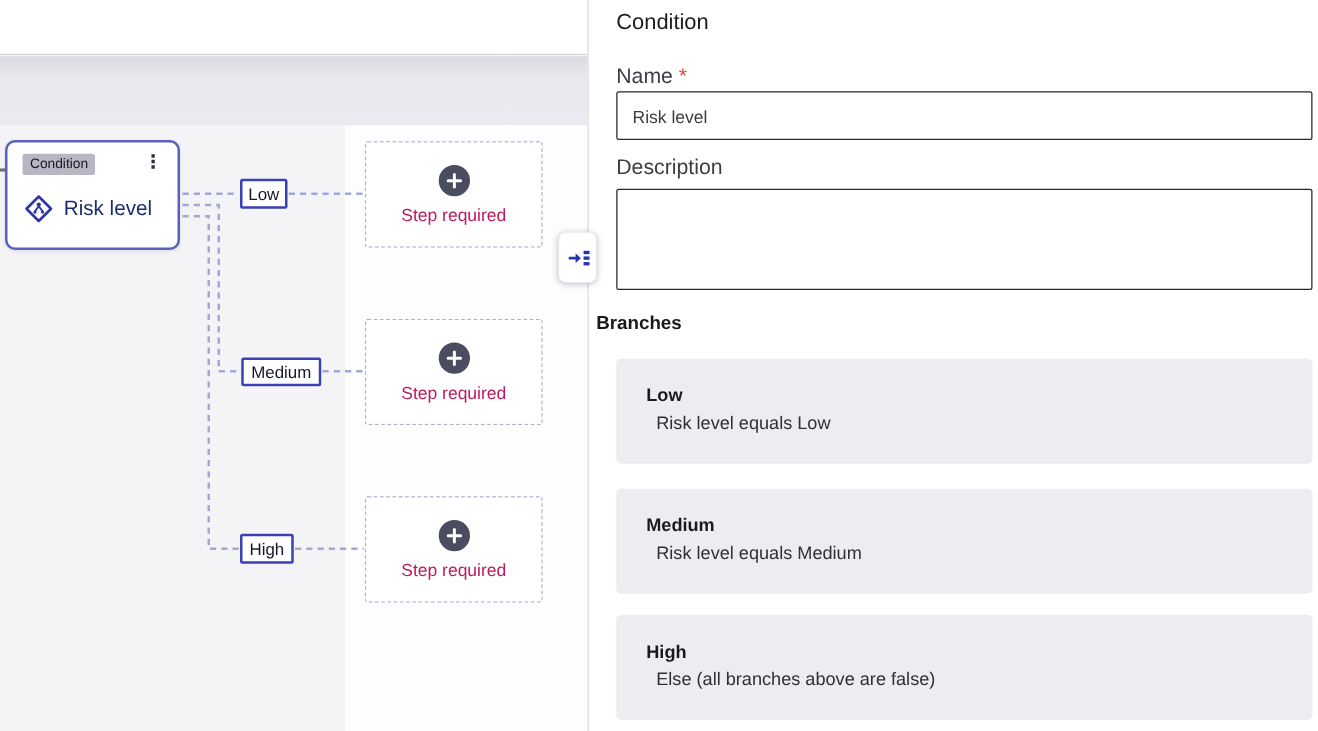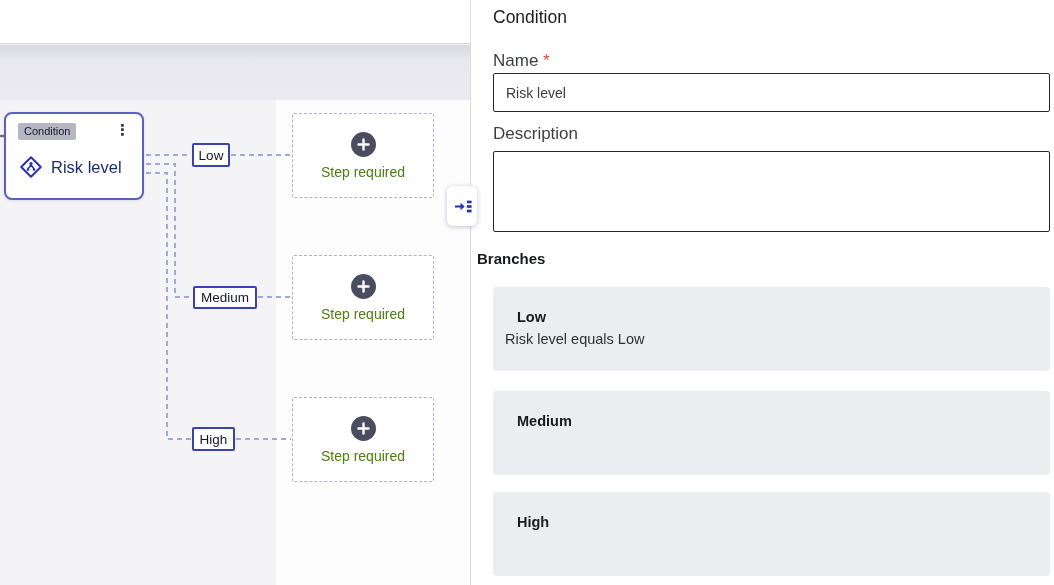--- a/index.html
+++ b/index.html
@@ -33,21 +33,21 @@
   .lbl-low    { left:192px; top:143px; width:38px; height:24px; }
   .lbl-medium { left:193px; top:286px; width:64px; height:23px; }
   .lbl-high   { left:192px; top:427px; width:43px; height:24px; }
 
   .step-box { position:absolute; left:292px; width:142px; height:85px; background:#fff;
               border:1.5px dashed #abb0d4; border-radius:2px; display:flex; flex-direction:column;
               align-items:center; justify-content:center; gap:7px; cursor:pointer; }
   .step-0 { top:113px; } .step-1 { top:255px; } .step-2 { top:397px; }
   .plus-circle { width:25px; height:25px; border-radius:50%; background:#4a4d60;
                  display:flex; align-items:center; justify-content:center; }
-  .step-label { font-size:14px; color:#4d7c0f; }
+  .step-label { font-size:14px; color:#be185d; }
 
   .expand-btn { position:absolute; left:447px; top:186px; width:30px; height:40px; background:#fff;
                 border:none; border-radius:6px; box-shadow:0 1px 5px rgba(50,50,90,.30); z-index:6;
                 display:flex; align-items:center; justify-content:center; cursor:pointer; }
 
   
   .panel { position:absolute; left:470px; top:0; width:584px; height:585px; background:#fff;
            border-left:1px solid #dbdbdf; }
   .panel-title { position:absolute; left:22px; top:7px; font-size:17.5px; font-weight:400; color:#1b1c20; }
 
@@ -60,21 +60,21 @@
            border:1.5px solid #26282c; border-radius:2px; font-family:"Liberation Sans","DejaVu Sans",sans-serif;
            font-size:14px; color:#3a3c42; padding:0 12px; outline:none; }
   .name-input { top:73px; height:39px; }
   .desc-input { top:151px; height:81px; resize:none; padding-top:8px; }
 
   .branches-h { position:absolute; left:6px; top:250px; font-size:15px; font-weight:bold; color:#17181c; }
 
   .card { position:absolute; left:22px; width:557px; height:84px; background:#ebedf1; border-radius:4px; cursor:pointer; }
   .card-0 { top:287px; } .card-1 { top:391px; } .card-2 { top:492px; }
   .card-title { position:absolute; left:24px; top:22px; font-size:14.5px; font-weight:bold; color:#1a1b1f; }
-  .card-sub   { position:absolute; left:12px; top:44px; font-size:14.5px; color:#2e3035; }
+  .card-sub   { position:absolute; left:32px; top:44px; font-size:14.5px; color:#2e3035; }
 </style>
 </head>
 <body>
 
 <div class="app">
 
   <div class="canvas">
     <div class="canvas-topbar"></div>
     <div class="canvas-band"></div>
     <div class="canvas-column"></div>
@@ -151,19 +151,21 @@
     <textarea class="desc-input" style=""></textarea>
 
     <h2 class="branches-h">Branches</h2>
 
     <div class="card card-0">
       <div class="card-title">Low</div>
       <div class="card-sub">Risk level equals Low</div>
     </div>
     <div class="card card-1">
       <div class="card-title">Medium</div>
+      <div class="card-sub">Risk level equals Medium</div>
     </div>
     <div class="card card-2">
       <div class="card-title">High</div>
+      <div class="card-sub">Else (all branches above are false)</div>
     </div>
   </div>
 
 </div>
 
 </body></html>

